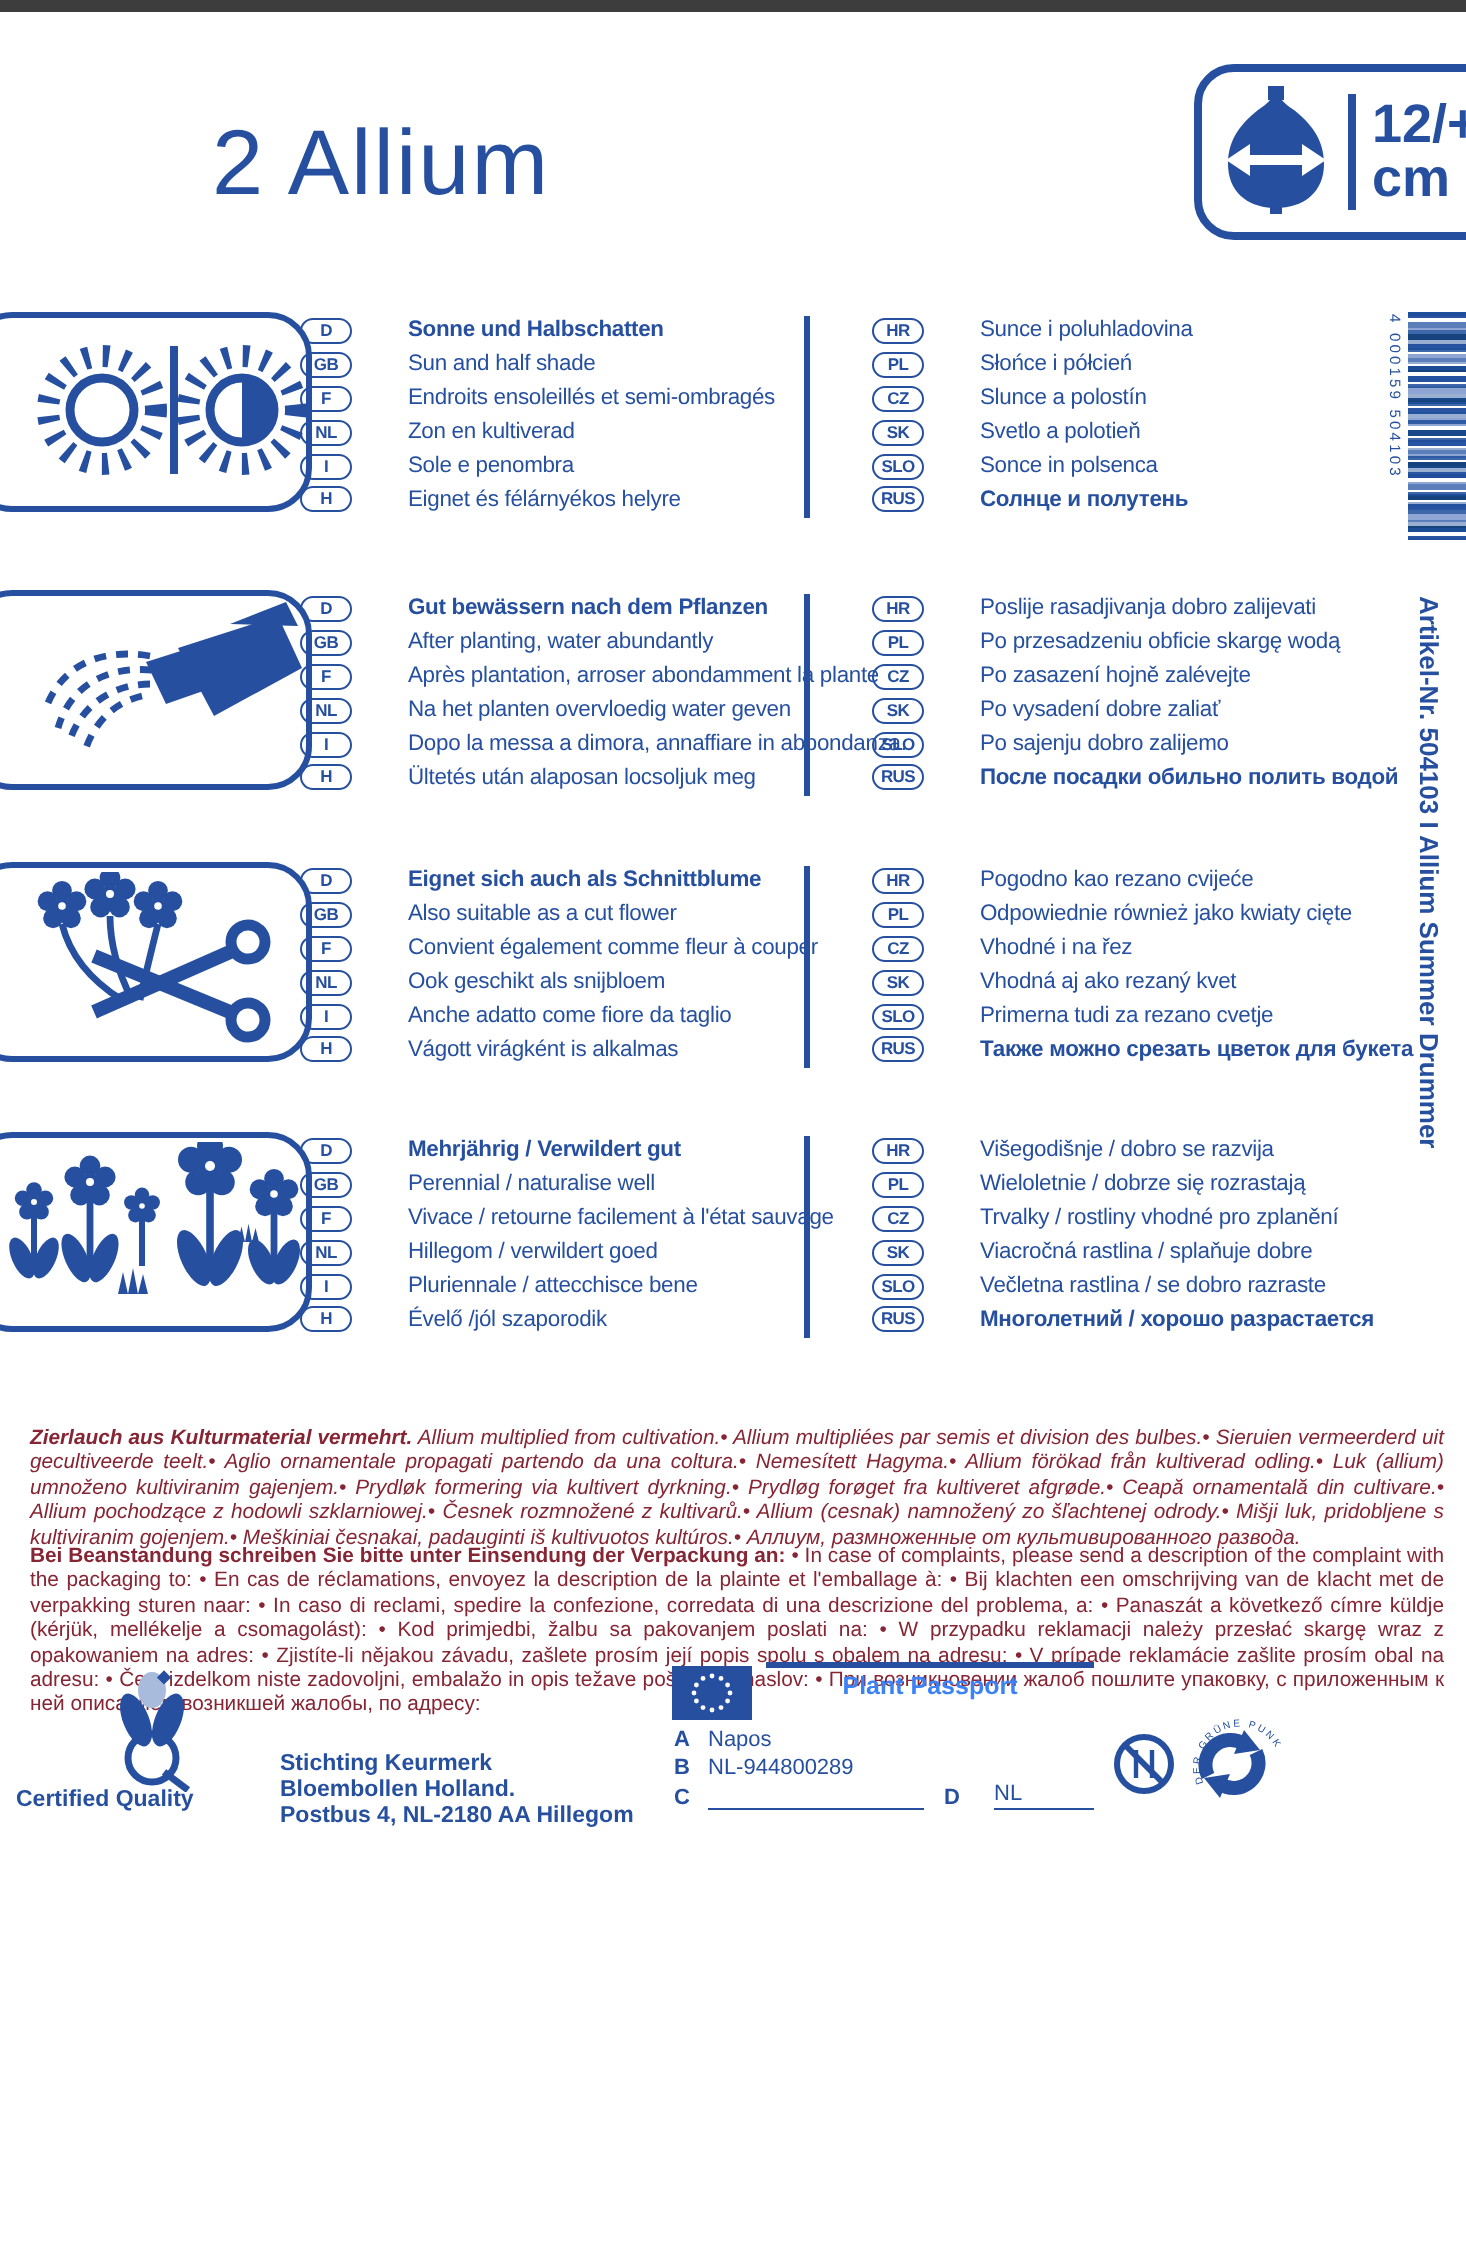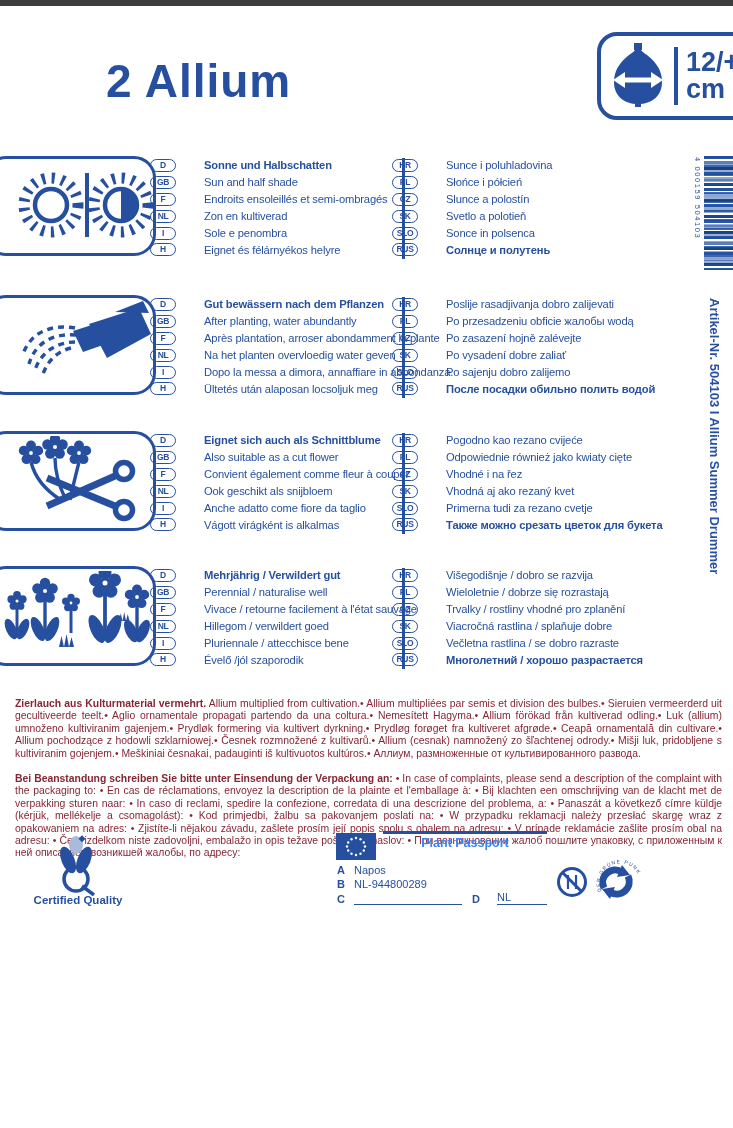--- a/index.html
+++ b/index.html
@@ -1,21 +1,21 @@
 <!DOCTYPE html>
 <html><head>
 <meta charset="utf-8">
 <style>
   html,body{margin:0;padding:0;background:#fff;}
   .page{position:relative;width:733px;height:1128px;background:#fff;overflow:hidden;
         font-family:"Liberation Sans",sans-serif;}
   .top-edge{position:absolute;left:0;top:0;width:733px;height:6px;background:#3d3d3d;}
 
   
-  .title{position:absolute;left:106px;top:54px;font-size:46px;font-weight:700;
+  .title{position:absolute;left:106px;top:54px;font-size:46px;font-weight:400;
          letter-spacing:1px;color:#26509F;}
 
   
   .size-badge{position:absolute;left:597px;top:32px;width:160px;height:80px;
               border:4px solid #26509F;border-radius:20px;display:flex;align-items:center;}
   .size-badge .bulb{margin-left:7px;}
   .size-badge .vline{width:4px;height:58px;background:#26509F;margin-left:6px;}
   .size-badge .stext{margin-left:8px;color:#26509F;font-weight:bold;font-size:27px;line-height:27px;}
 
   
@@ -32,38 +32,38 @@
       transform:rotate(90deg);transform-origin:0 0;font-size:13px;font-weight:bold;
       color:#26509F;white-space:nowrap;}
 
   
   .inst-row{position:absolute;left:0;width:733px;height:132px;}
   .row0{top:152px;} .row1{top:291px;} .row2{top:427px;} .row3{top:562px;}
   .icon-box{position:absolute;left:-16px;top:4px;width:166px;height:94px;
             border:3.5px solid #26509F;border-radius:22px;background:#fff;}
   .icon-box svg{position:absolute;left:16px;top:2px;}
   .lang-col{position:absolute;top:5px;}
-  .col-left{left:150px;} .col-right{left:392px;}
+  .col-left{left:150px;} .col-right{left:436px;}
   .col-div{position:absolute;left:402px;top:6px;width:2.5px;height:101px;background:#26509F;}
   .lang-item{display:flex;align-items:center;height:16.9px;white-space:nowrap;}
   .cc{flex:0 0 auto;width:24px;height:11px;border:1.4px solid #26509F;border-radius:7px;
       color:#26509F;font-size:8.5px;font-weight:bold;text-align:center;line-height:11px;
       letter-spacing:-0.3px;}
   .lt{margin-left:28px;color:#26509F;font-size:11.2px;letter-spacing:-0.15px;}
   .lang-item.b .lt{font-weight:bold;}
 
   
   .para{position:absolute;left:15px;width:707px;color:#862533;font-size:10.4px;
         line-height:12.4px;text-align:justify;}
   .para b{font-weight:bold;}
-  .p1{top:698px;} .p2{top:773px;}
+  .p1{top:714px;font-style:italic;} .p2{top:773px;}
 
   
   .cq-logo{position:absolute;left:30px;top:834px;}
-  .cq-label{position:absolute;left:8px;top:894px;width:140px;text-align:center;
+  .cq-label{position:absolute;left:8px;top:894px;width:140px;
             color:#26509F;font-weight:bold;font-size:11.5px;}
   .address{position:absolute;left:140px;top:876px;color:#26509F;font-weight:bold;
            font-size:11.5px;line-height:13px;}
 
   .eu-flag{position:absolute;left:336px;top:833px;}
   .pp-topline{position:absolute;left:383px;top:831px;width:164px;height:2.5px;background:#26509F;}
   .pp-title{position:absolute;left:383px;top:836px;width:164px;text-align:center;
             color:#3b82f6;font-weight:bold;font-size:12.5px;}
   .pp-rows{position:absolute;left:337px;top:861px;width:210px;color:#26509F;font-size:11px;}
   .pp-row{display:flex;align-items:flex-end;height:14.5px;}
@@ -216,21 +216,21 @@
         </div>
       </div>
     <div class="col-div"></div>
     <div class="lang-col col-right">
         <div class="lang-item">
           <span class="cc">HR</span>
           <span class="lt">Poslije rasadjivanja dobro zalijevati</span>
         </div>
         <div class="lang-item">
           <span class="cc">PL</span>
-          <span class="lt">Po przesadzeniu obficie жалобы wodą</span>
+          <span class="lt">Po przesadzeniu obficie skargę wodą</span>
         </div>
         <div class="lang-item">
           <span class="cc">CZ</span>
           <span class="lt">Po zasazení hojně zalévejte</span>
         </div>
         <div class="lang-item">
           <span class="cc">SK</span>
           <span class="lt">Po vysadení dobre zaliať</span>
         </div>
         <div class="lang-item">
@@ -421,20 +421,25 @@
   <svg class="cq-logo" width="92" height="62" viewBox="0 0 92 62">
     <ellipse cx="46" cy="11" rx="7" ry="9" fill="#A8BBDC"></ellipse>
     <rect x="50" y="2" width="5" height="5" fill="#26509F" transform="rotate(45 52 4)"></rect>
     <ellipse cx="38" cy="26" rx="6.5" ry="14" transform="rotate(-22 38 26)" fill="#26509F"></ellipse>
     <ellipse cx="54" cy="26" rx="6.5" ry="14" transform="rotate(22 54 26)" fill="#26509F"></ellipse>
     <circle cx="46" cy="45" r="12" stroke="#26509F" stroke-width="3.5" fill="none"></circle>
     <line x1="52" y1="52" x2="64" y2="61" stroke="#26509F" stroke-width="3.5"></line>
   </svg>
   <div class="cq-label">Certified Quality</div>
 
+  <div class="address">
+    <div>Stichting Keurmerk</div>
+    <div>Bloembollen Holland.</div>
+    <div>Postbus 4, NL-2180 AA Hillegom</div>
+  </div>
 
   <svg class="eu-flag" width="40" height="27" viewBox="0 0 40 27">
     <rect width="40" height="27" fill="#26509F"></rect>
     <g fill="#fff">
       <circle cx="20" cy="5" r="1.2"></circle>
         <circle cx="24.5" cy="6.2" r="1.2"></circle>
         <circle cx="27.8" cy="9.5" r="1.2"></circle>
       <circle cx="29" cy="13.5" r="1.2"></circle>
         <circle cx="27.8" cy="17.5" r="1.2"></circle>
         <circle cx="24.5" cy="20.8" r="1.2"></circle>

